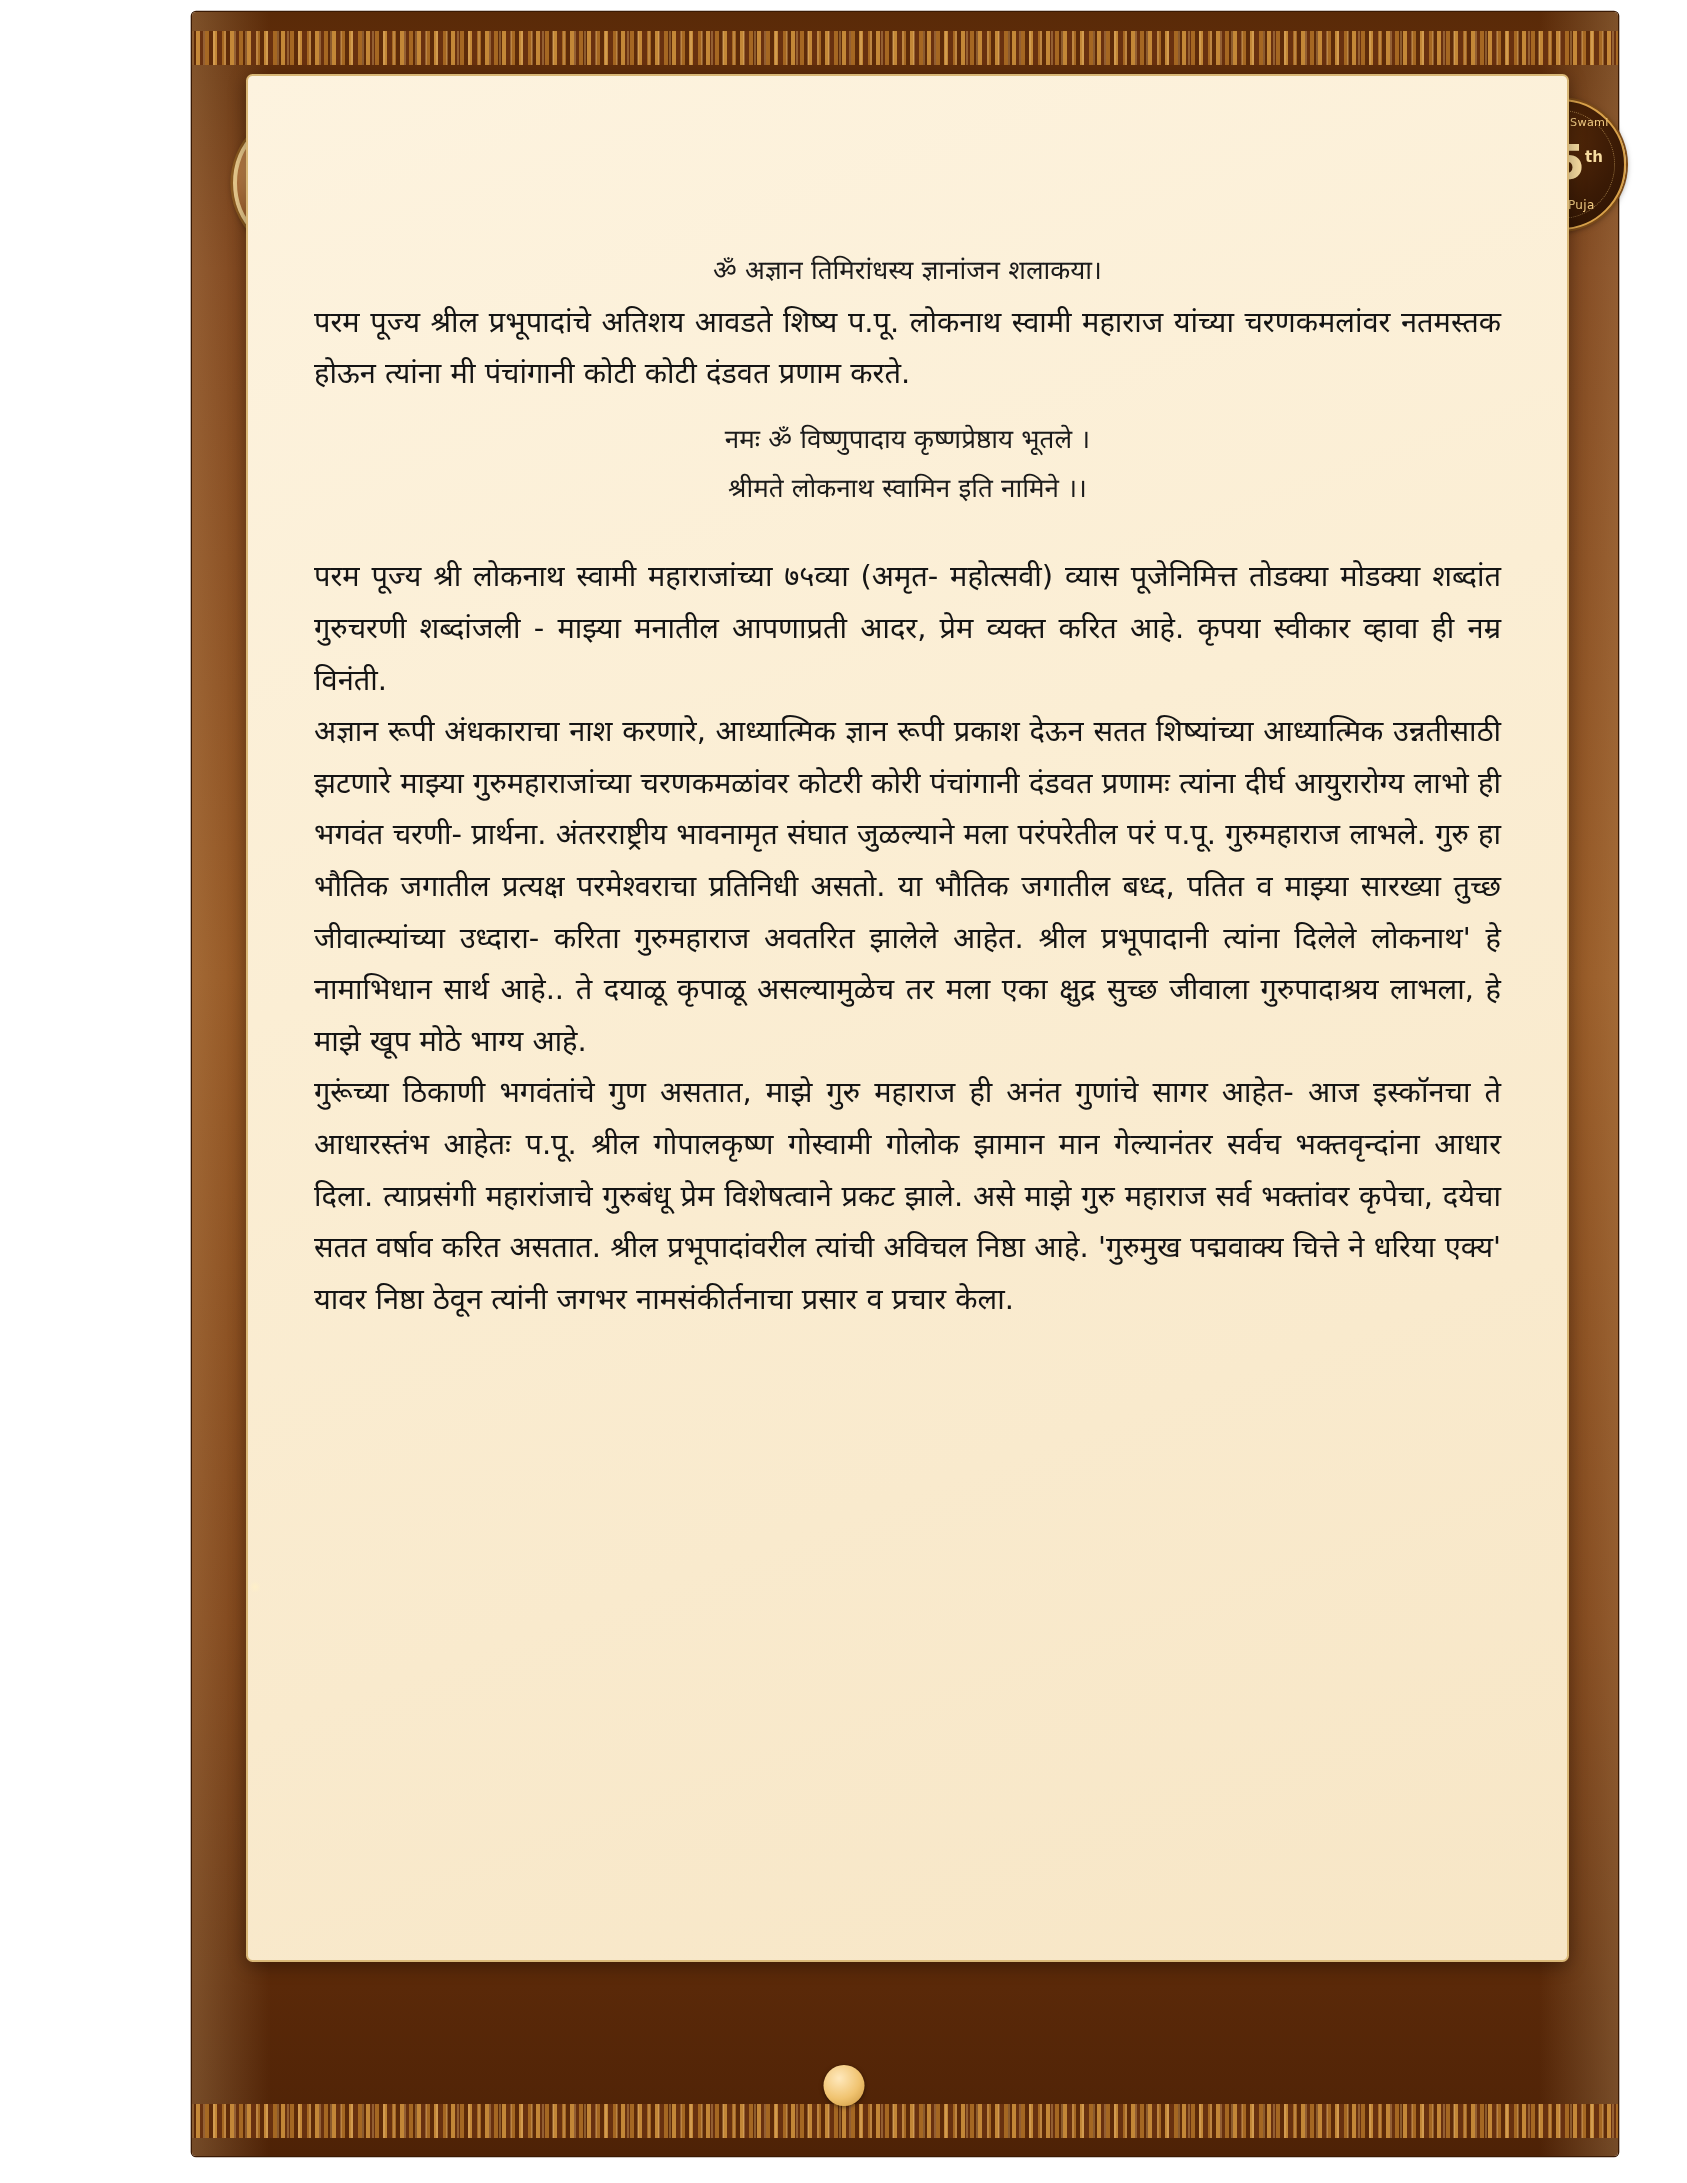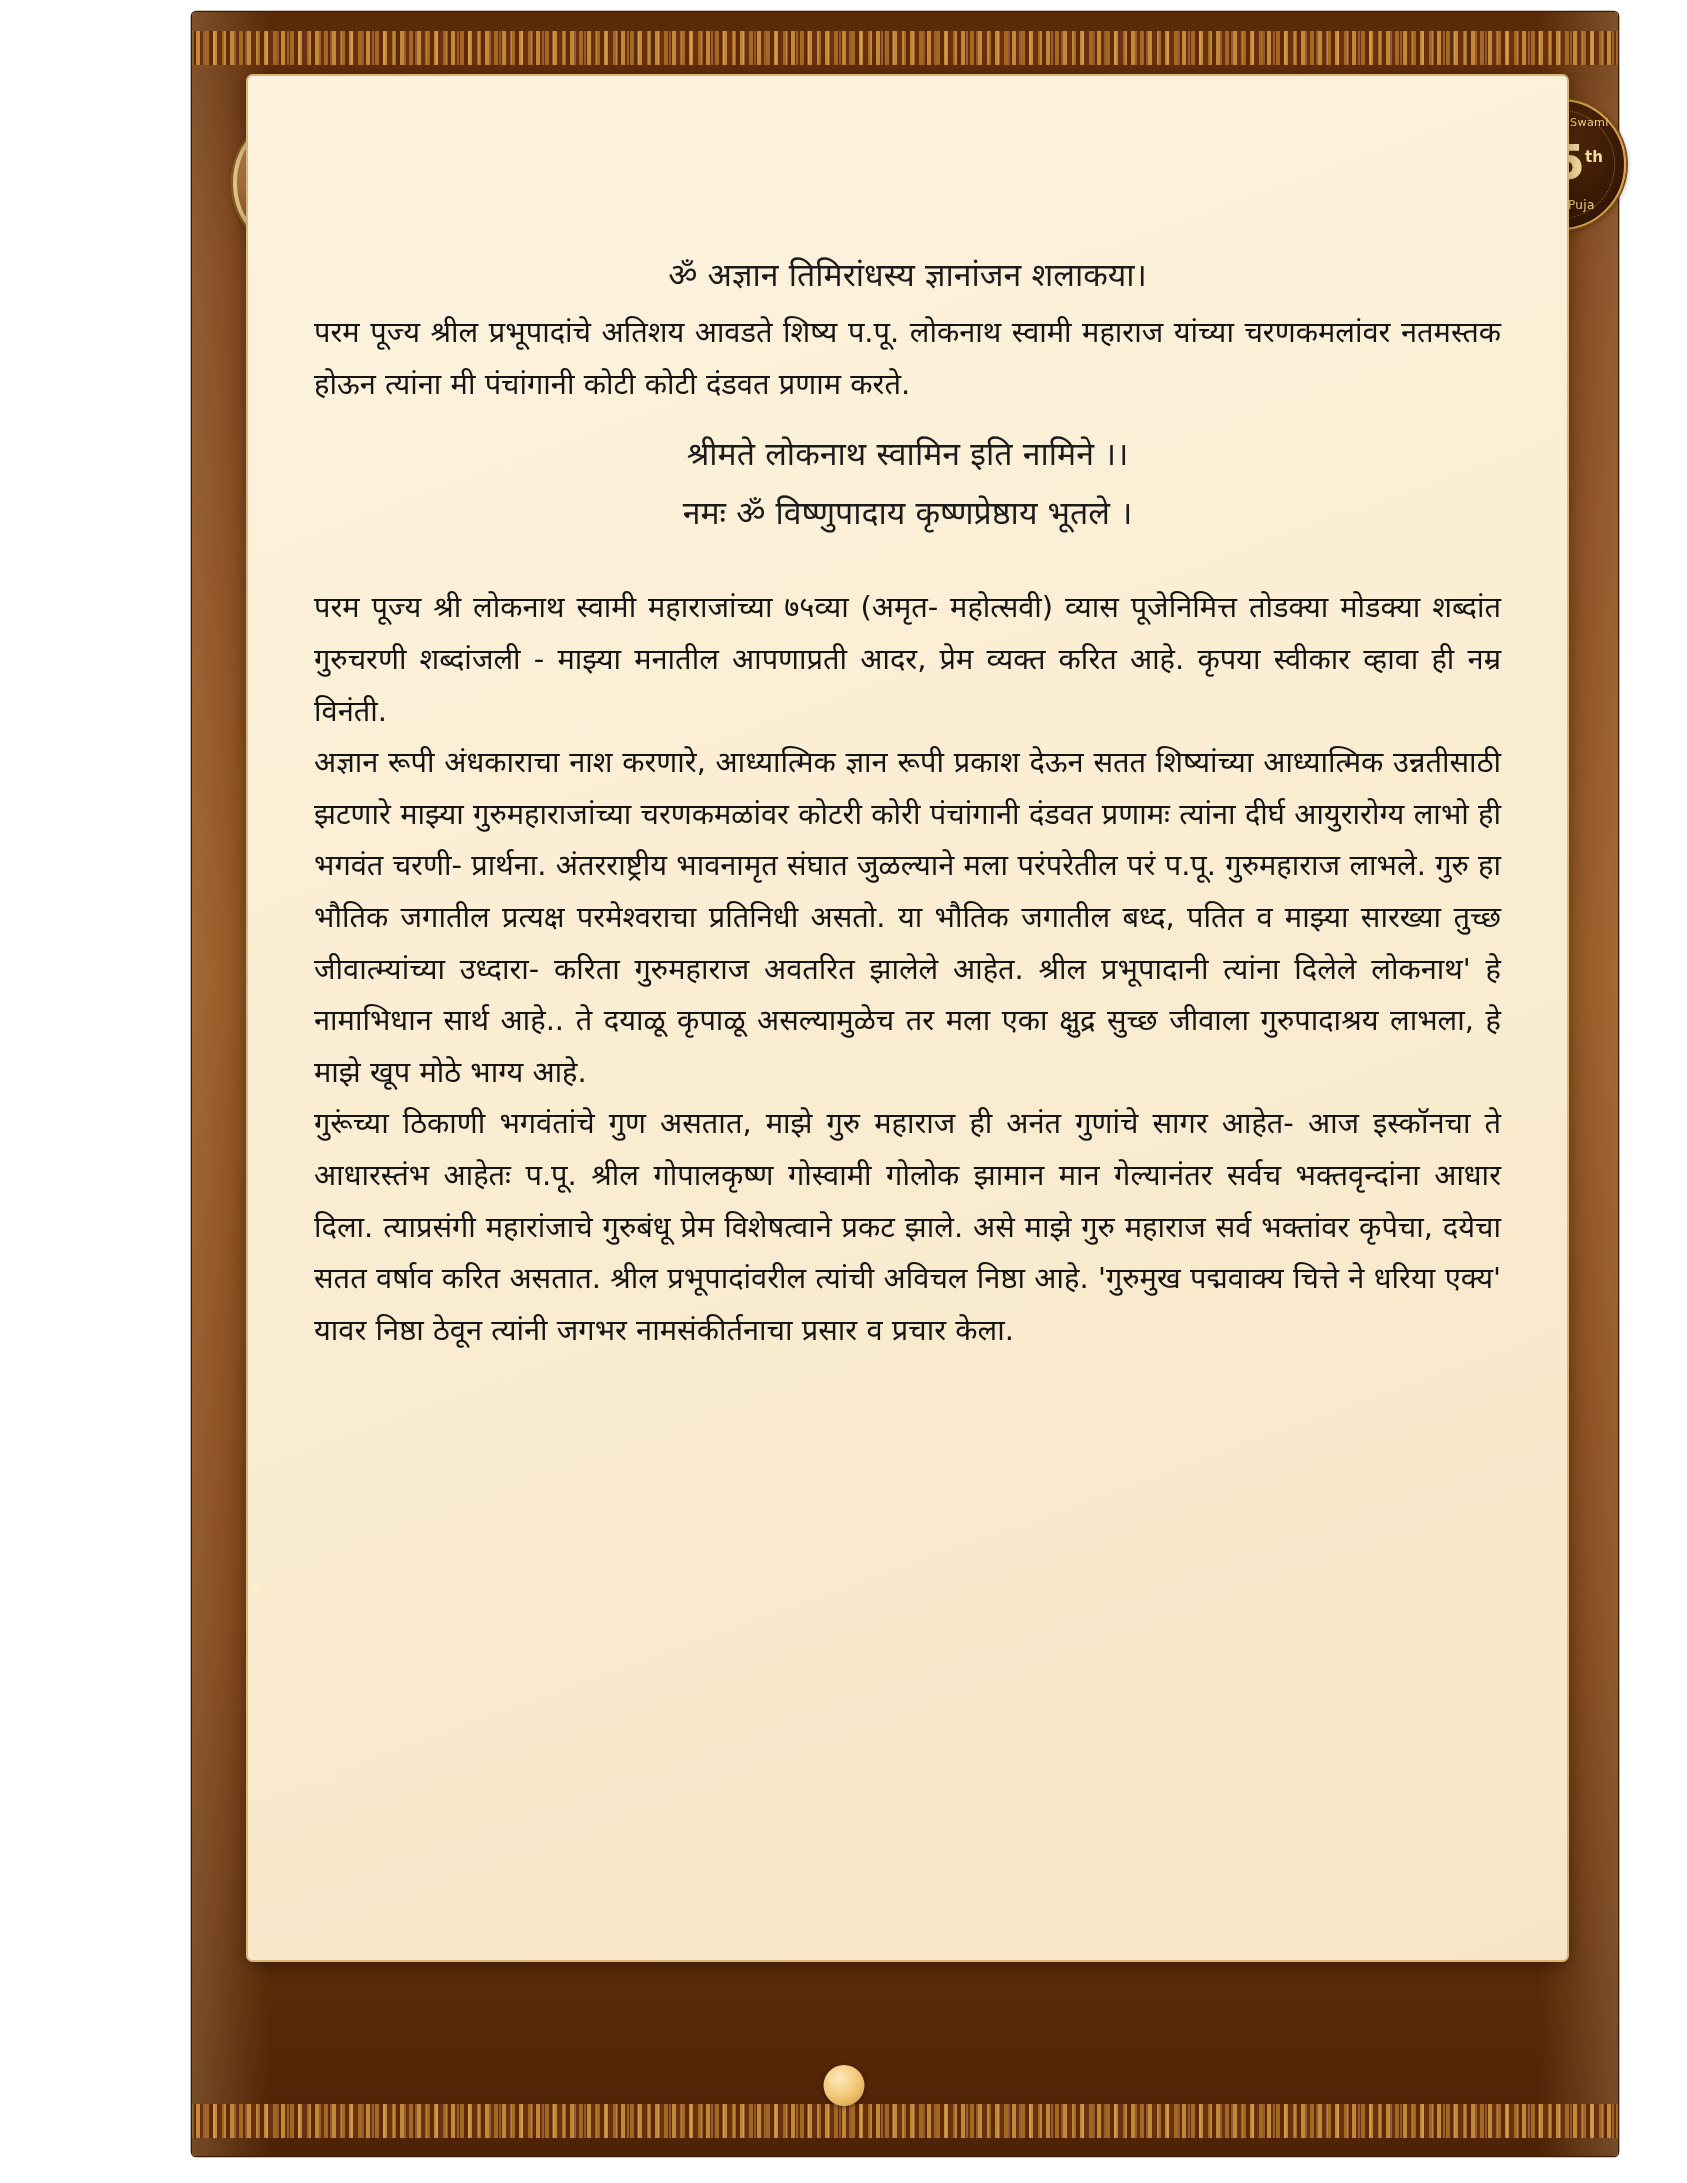--- a/index.html
+++ b/index.html
@@ -239,21 +239,21 @@
   .seal .ring {
     position: absolute;
     left: 9.3px; top: 9.3px; right: 9.3px; bottom: 9.3px;
     border: 1.3px dotted rgba(240,200,120,0.55);
     border-radius: 50%;
   }
 
   
   .verse {
     text-align: center;
-    font-size: 32px;
+    font-size: 26px;
     line-height: 1.72;
     color: #1b1b1b;
     margin: 0 0 4px 0;
     font-family: "DejaVu Sans", sans-serif;
   }
   .para {
     text-align: justify;
     text-align-last: left;
     font-size: 29px;
     line-height: 1.78;
@@ -324,22 +324,22 @@
 
   <div class="content-card">
     <div class="content-inner">
 
       <p class="verse">ॐ अज्ञान तिमिरांधस्य ज्ञानांजन शलाकया।</p>
 
       <p class="para">परम पूज्य श्रील प्रभूपादांचे अतिशय आवडते शिष्य प.पू. लोकनाथ स्वामी महाराज यांच्या चरणकमलांवर नतमस्तक होऊन त्यांना मी पंचांगानी कोटी कोटी दंडवत प्रणाम करते.</p>
 
       <div class="gap-md"></div>
 
+      <p class="verse">नमः ॐ विष्णुपादाय कृष्णप्रेष्ठाय भूतले ।</p>
       <p class="verse">श्रीमते लोकनाथ स्वामिन इति नामिने ।।</p>
-      <p class="verse">नमः ॐ विष्णुपादाय कृष्णप्रेष्ठाय भूतले ।</p>
 
       <div class="gap-lg"></div>
 
       <p class="para">परम पूज्य श्री लोकनाथ स्वामी महाराजांच्या ७५व्या (अमृत- महोत्सवी) व्यास पूजेनिमित्त तोडक्या मोडक्या शब्दांत गुरुचरणी शब्दांजली - माझ्या मनातील आपणाप्रती आदर, प्रेम व्यक्त करित आहे. कृपया स्वीकार व्हावा ही नम्र विनंती.</p>
       <p class="para">अज्ञान रूपी अंधकाराचा नाश करणारे, आध्यात्मिक ज्ञान रूपी प्रकाश देऊन सतत शिष्यांच्या आध्यात्मिक उन्नतीसाठी झटणारे माझ्या गुरुमहाराजांच्या चरणकमळांवर कोटरी कोरी पंचांगानी दंडवत प्रणामः त्यांना दीर्घ आयुरारोग्य लाभो ही भगवंत चरणी- प्रार्थना. अंतरराष्ट्रीय भावनामृत संघात जुळल्याने मला परंपरेतील परं प.पू. गुरुमहाराज लाभले. गुरु हा भौतिक जगातील प्रत्यक्ष परमेश्वराचा प्रतिनिधी असतो. या भौतिक जगातील बध्द, पतित व माझ्या सारख्या तुच्छ जीवात्म्यांच्या उध्दारा- करिता गुरुमहाराज अवतरित झालेले आहेत. श्रील प्रभूपादानी त्यांना दिलेले लोकनाथ' हे नामाभिधान सार्थ आहे.. ते दयाळू कृपाळू असल्यामुळेच तर मला एका क्षुद्र सुच्छ जीवाला गुरुपादाश्रय लाभला, हे माझे खूप मोठे भाग्य आहे.</p>
       <p class="para">गुरूंच्या ठिकाणी भगवंतांचे गुण असतात, माझे गुरु महाराज ही अनंत गुणांचे सागर आहेत- आज इस्कॉनचा ते आधारस्तंभ आहेतः प.पू. श्रील गोपालकृष्ण गोस्वामी गोलोक झामान मान गेल्यानंतर सर्वच भक्तवृन्दांना आधार दिला. त्याप्रसंगी महारांजाचे गुरुबंधू प्रेम विशेषत्वाने प्रकट झाले. असे माझे गुरु महाराज सर्व भक्तांवर कृपेचा, दयेचा सतत वर्षाव करित असतात. श्रील प्रभूपादांवरील त्यांची अविचल निष्ठा आहे. 'गुरुमुख पद्मवाक्य चित्ते ने धरिया एक्य' यावर निष्ठा ठेवून त्यांनी जगभर नामसंकीर्तनाचा प्रसार व प्रचार केला.</p>
 
     </div>
   </div>
 

